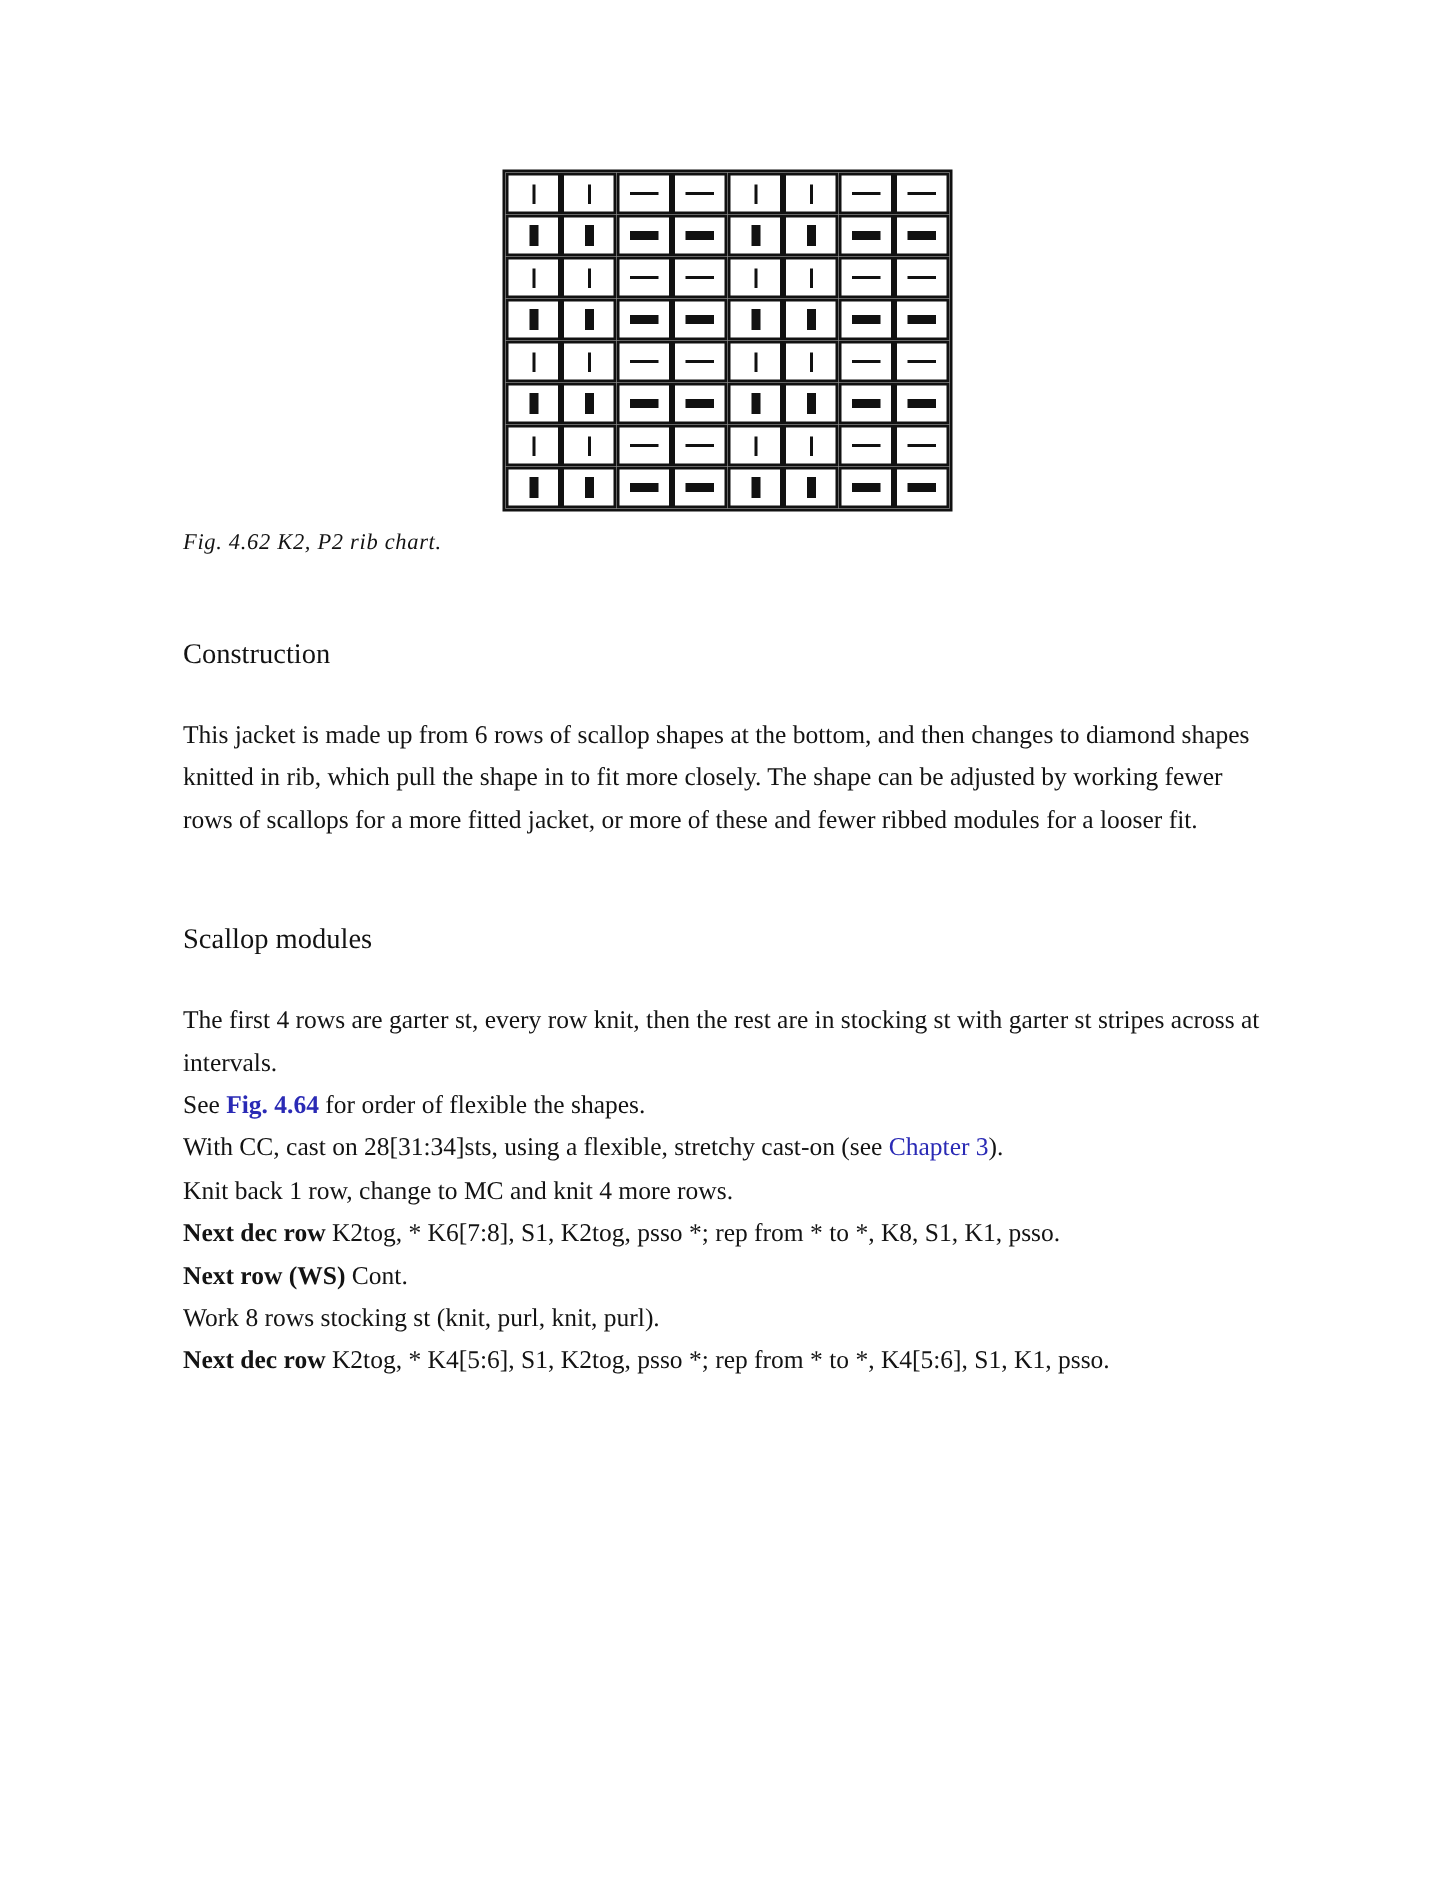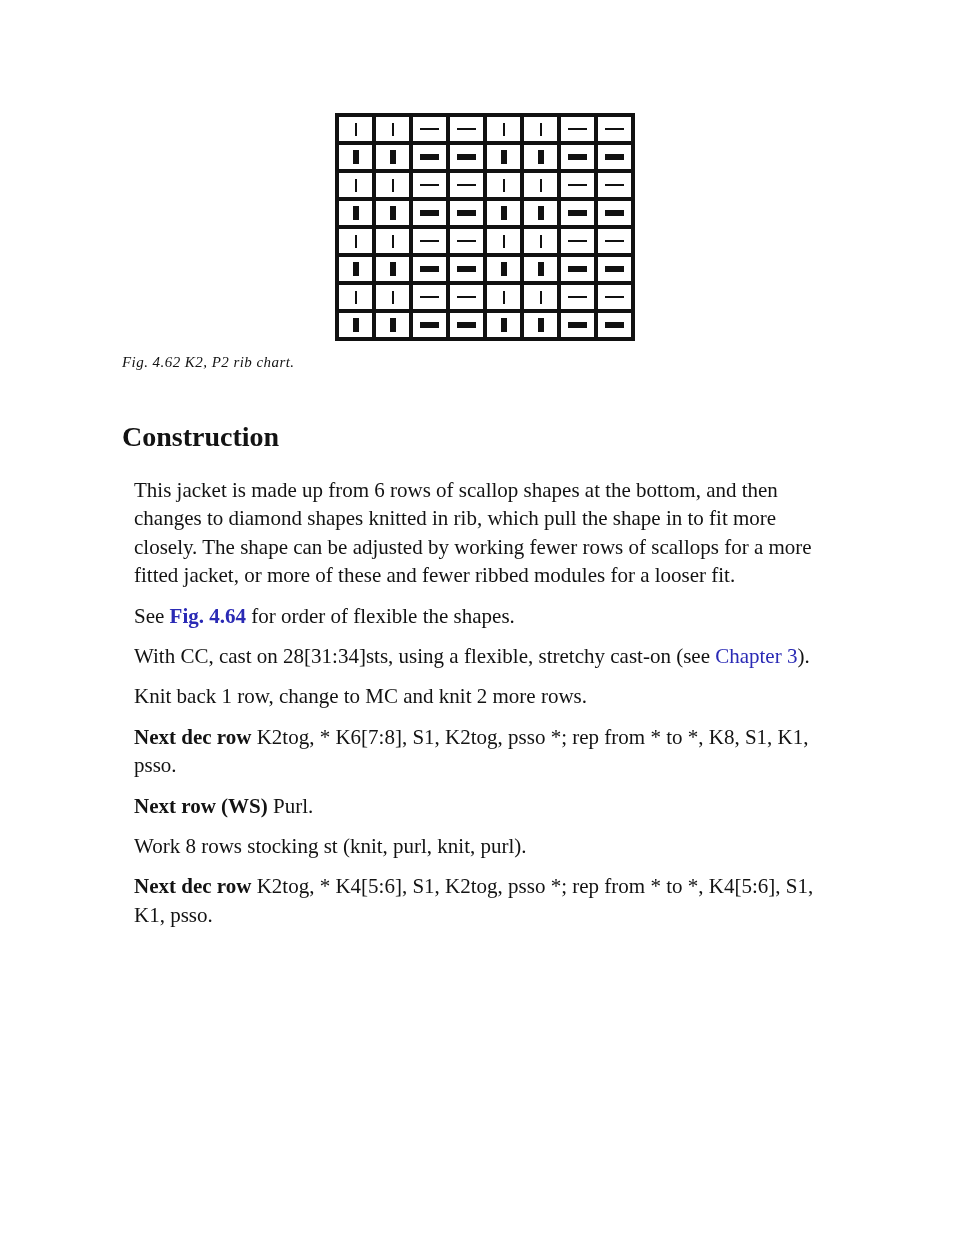--- a/index.html
+++ b/index.html
@@ -52,28 +52,28 @@
     margin-top: 13px;
     font-style: italic;
     font-size: 15px;
     letter-spacing: 0.03em;
     color: #131313;
   }
 
   
   .section h2 {
     margin: 50px 0 24px 0;
-    font-size: 28px;
-    font-weight: bold;
+    font-size: 19px;
+    font-weight: normal;
     line-height: 31px;
     color: #131313;
   }
   .section p {
-    margin: 12px;
-    font-size: 21px;
+    margin: 0;
+    font-size: 17px;
     line-height: 28.4px;
     color: #131313;
   }
   .section p a.xref {
     text-decoration: none;
     cursor: pointer;
   }
   .section p strong { font-weight: bold; }
 </style>
 </head>
@@ -280,24 +280,26 @@
     </div>
 
     <div class="caption">Fig. 4.62 K2, P2 rib chart.</div>
 
     <div id="sections">
         <div class="section">
           <h2>Construction</h2>
           <p><span>This jacket is made up from 6 rows of scallop shapes at the bottom, and then changes to diamond shapes knitted in rib, which pull the shape in to fit more closely. The shape can be adjusted by working fewer rows of scallops for a more fitted jacket, or more of these and fewer ribbed modules for a looser fit.</span></p>
         </div>
         <div class="section">
+          <h2>Scallop modules</h2>
+          <p><span>The first 4 rows are garter st, every row knit, then the rest are in stocking st with garter st stripes across at intervals.</span></p>
           <p><span>See </span><a class="xref" style="color: rgb(42, 42, 181); font-weight: bold;">Fig. 4.64</a><span> for order of flexible the shapes.</span></p>
           <p><span>With CC, cast on 28[31:34]sts, using a flexible, stretchy cast-on (see </span><a class="xref" style="color: rgb(42, 42, 181); text-align: right;">Chapter 3</a><span>).</span></p>
-          <p><span>Knit back 1 row, change to MC and knit 2 more rows.</span></p>
+          <p><span>Knit back 1 row, change to MC and knit 4 more rows.</span></p>
           <p><strong>Next dec row</strong><span> K2tog, * K6[7:8], S1, K2tog, psso *; rep from * to *, K8, S1, K1, psso.</span></p>
-          <p><strong>Next row (WS)</strong><span> Purl.</span></p>
+          <p><strong>Next row (WS)</strong><span> Cont.</span></p>
           <p><span>Work 8 rows stocking st (knit, purl, knit, purl).</span></p>
           <p><strong>Next dec row</strong><span> K2tog, * K4[5:6], S1, K2tog, psso *; rep from * to *, K4[5:6], S1, K1, psso.</span></p>
         </div>
       </div>
 
   </div>
 </div>
 
 </body></html>

